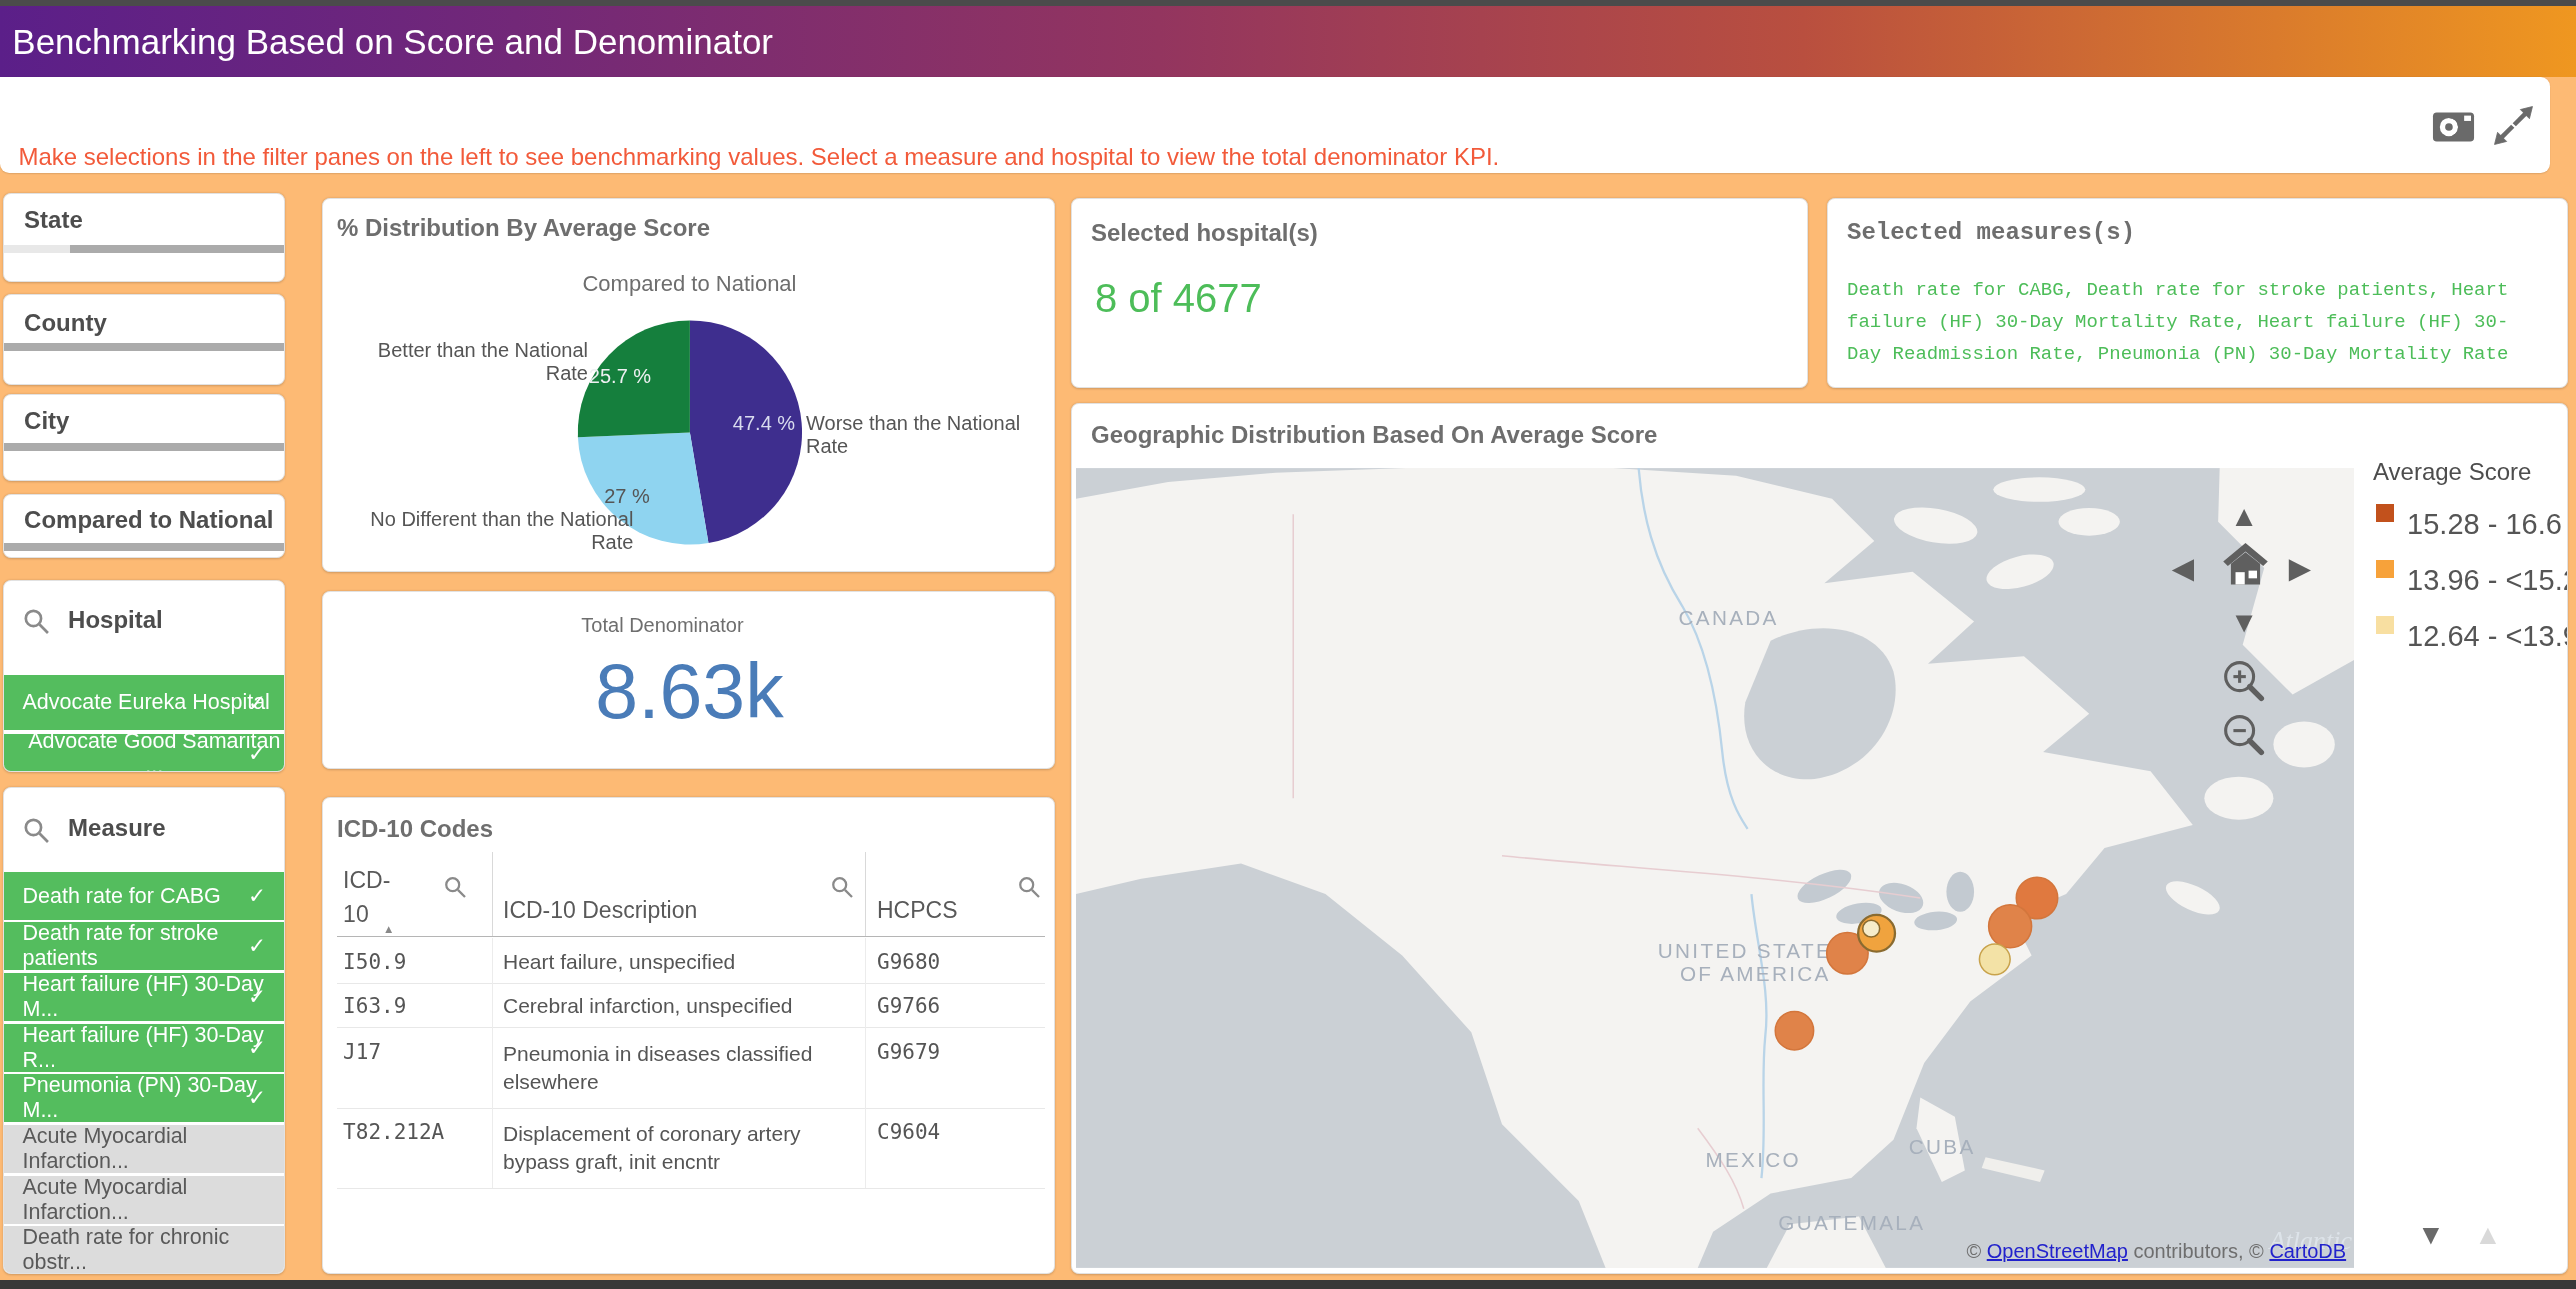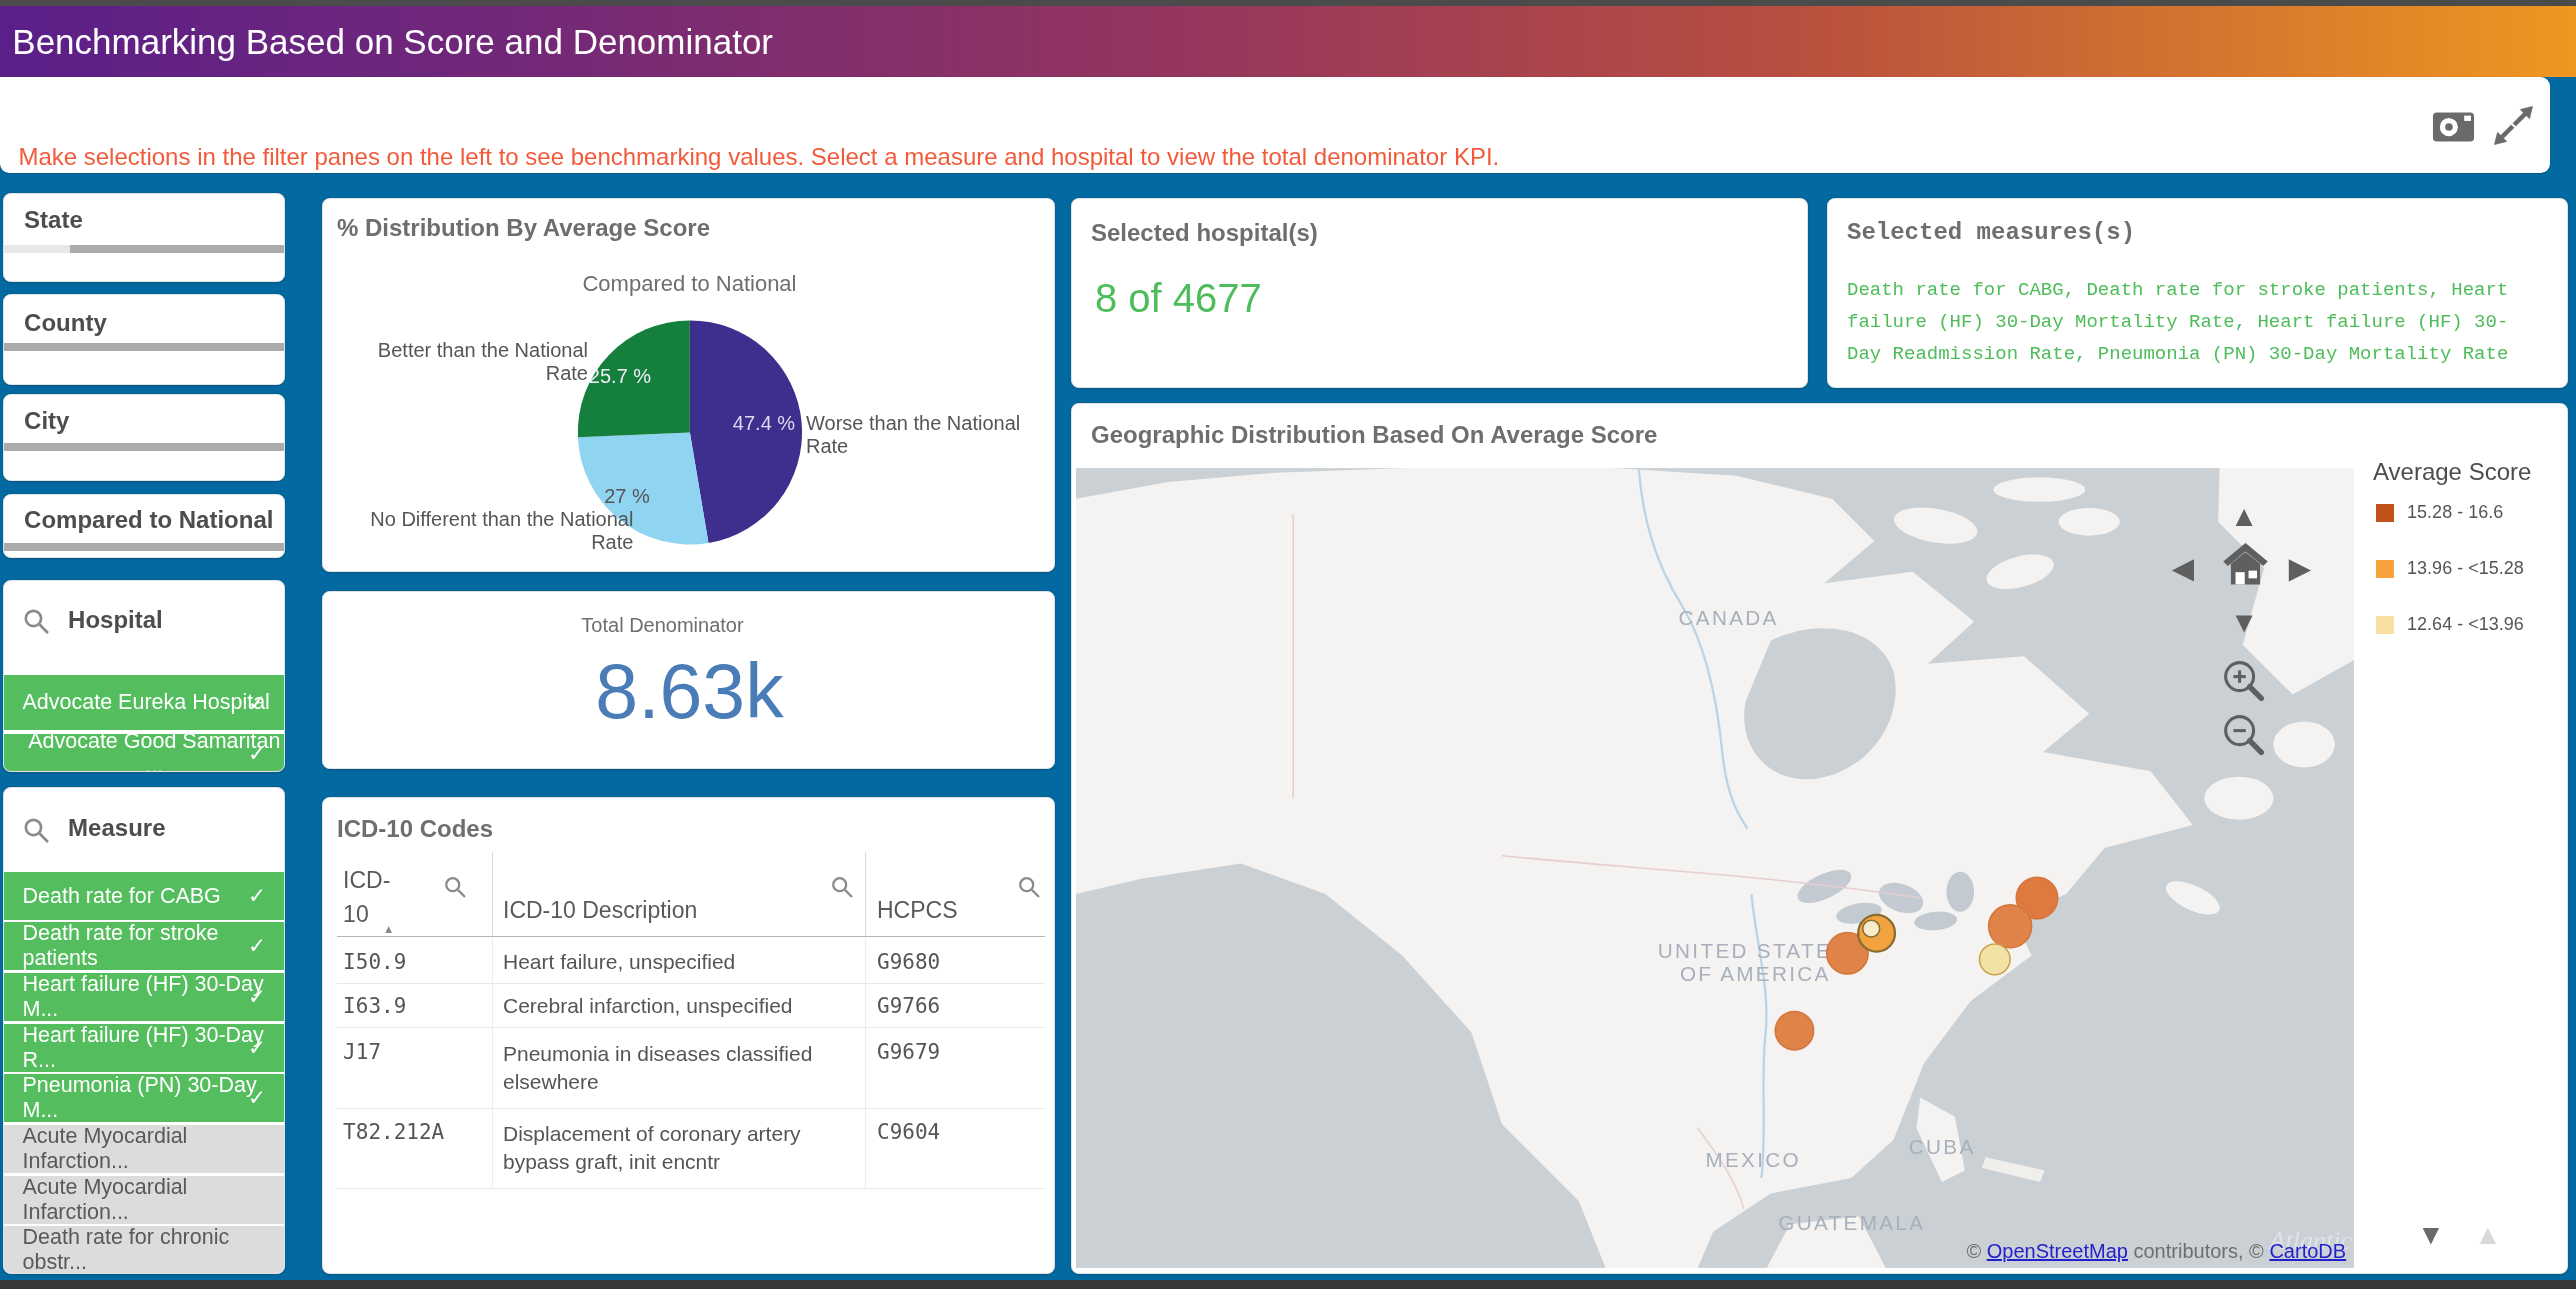--- a/index.html
+++ b/index.html
@@ -1,35 +1,35 @@
 <!DOCTYPE html>
 <html style="font-size:12.3px"><head>
 <meta charset="utf-8">
 <style>
   html,body{margin:0;padding:0;background:#e9e9e9;}
-  #root{position:relative;width:2576px;height:1290px;background:#0369a1;overflow:hidden;
+  #root{position:relative;width:2576px;height:1290px;background:#fdba74;overflow:hidden;
         font-family:"Liberation Sans",sans-serif;}
   .abs{position:absolute;}
   .card{position:absolute;background:#ffffff;border-radius:7.7px;
         box-shadow:0 0.8px 2.3px rgba(0,0,0,.18);border:0.8px solid #e2e2e2;box-sizing:border-box;}
   .pane-title{font-size:24px;font-weight:bold;color:#4d4d4d;}
   .obj-title{font-size:24px;font-weight:bold;color:#6e6e6e;}
   .scrollbar{position:absolute;left:0;right:0;height:8.4px;background:#ababab;}
   .scroll-thumb{position:absolute;left:0;top:0;height:8.4px;background:#e8e8e8;}
   .sel-item{position:absolute;left:0;width:282px;background:#54bd5e;color:#ffffff;
             font-size:21.5px;display:flex;align-items:center;padding-left:18.4px;box-sizing:border-box;}
   .alt-item{position:absolute;left:0;width:282px;background:#dcdcdc;color:#595959;
             font-size:21.5px;display:flex;align-items:center;padding-left:18.4px;box-sizing:border-box;}
   .check{position:absolute;right:20px;font-size:21.5px;color:#fff;}
   .pie-label-out{position:absolute;font-size:20px;color:#555;}
   .pie-label-pct{position:absolute;font-size:20px;transform:translate(-50%,-50%);}
   .th{font-size:23px;color:#595959;}
   .td{font-size:21px;color:#555;}
   .mono{font-family:"DejaVu Sans Mono",monospace;}
-  .legend-label{font-size:18px;color:#555;}
+  .legend-label{font-size:29px;color:#555;margin-top:6px;}
   .map-label{fill:#a7b0bc;font-size:27px;letter-spacing:3px;font-family:"Liberation Sans",sans-serif;}
   .nav-glyph{position:absolute;font-size:29px;color:#5f5f5f;line-height:1;cursor:pointer;}
   .attr{position:absolute;font-size:20px;color:#6e6e6e;}
   .attr a{color:#2222cc;}
   svg{display:block;}
 </style>
 </head>
 <body>
 
 <div id="root">

